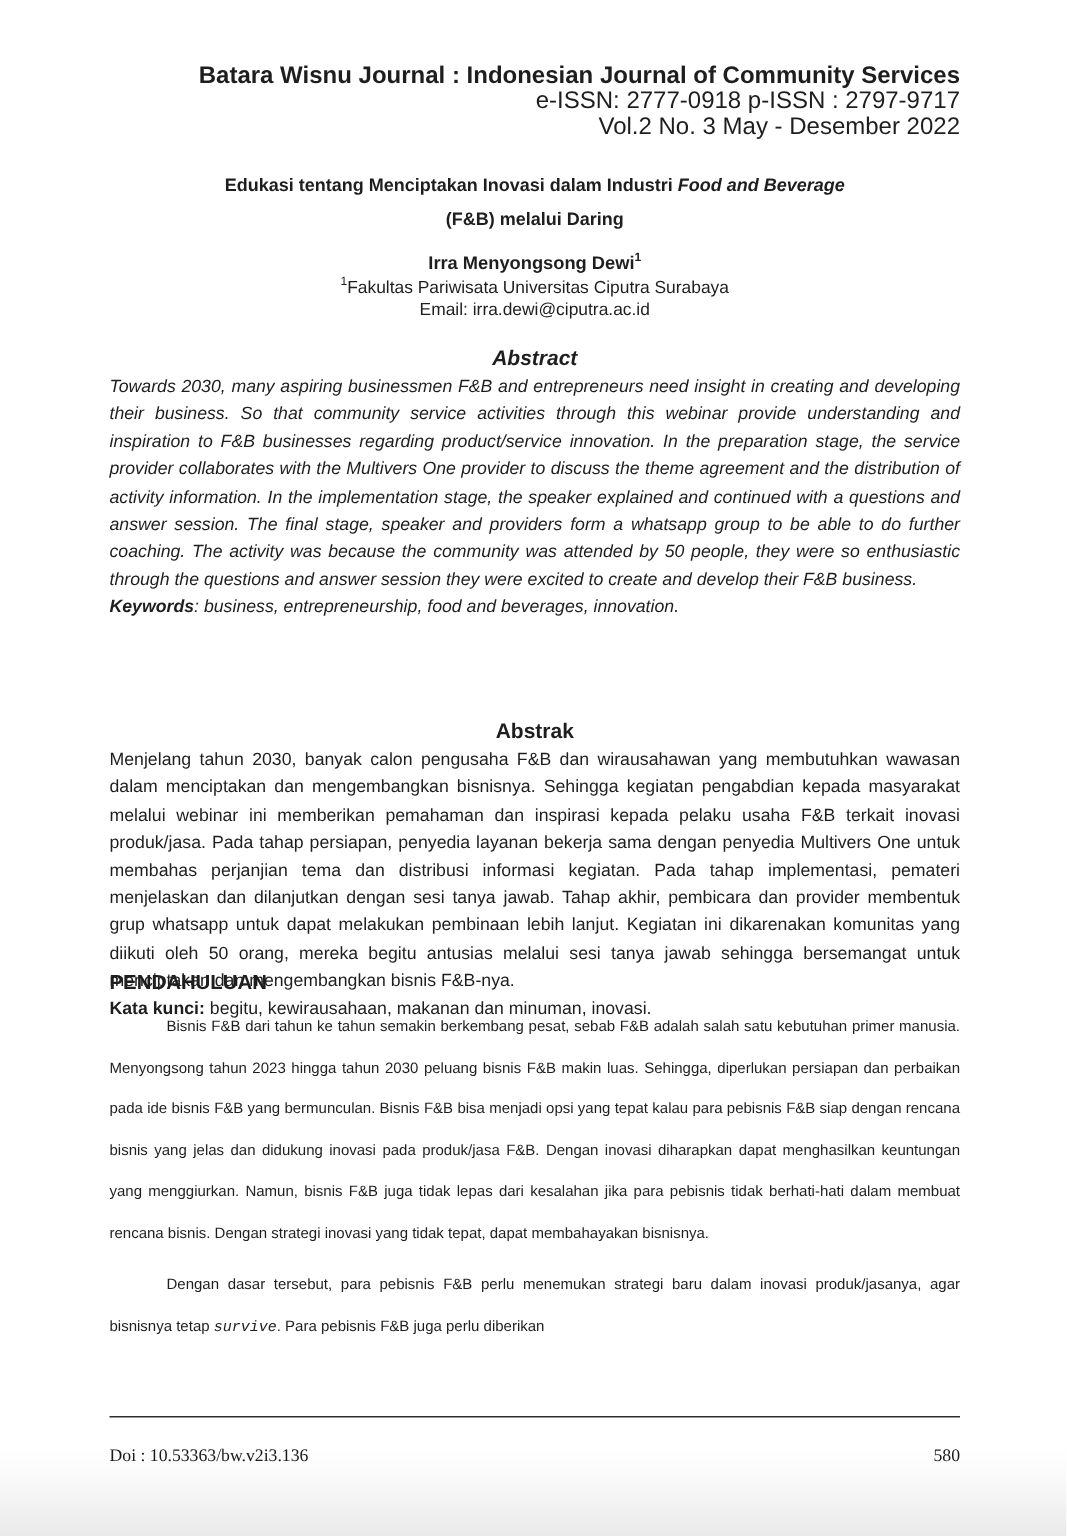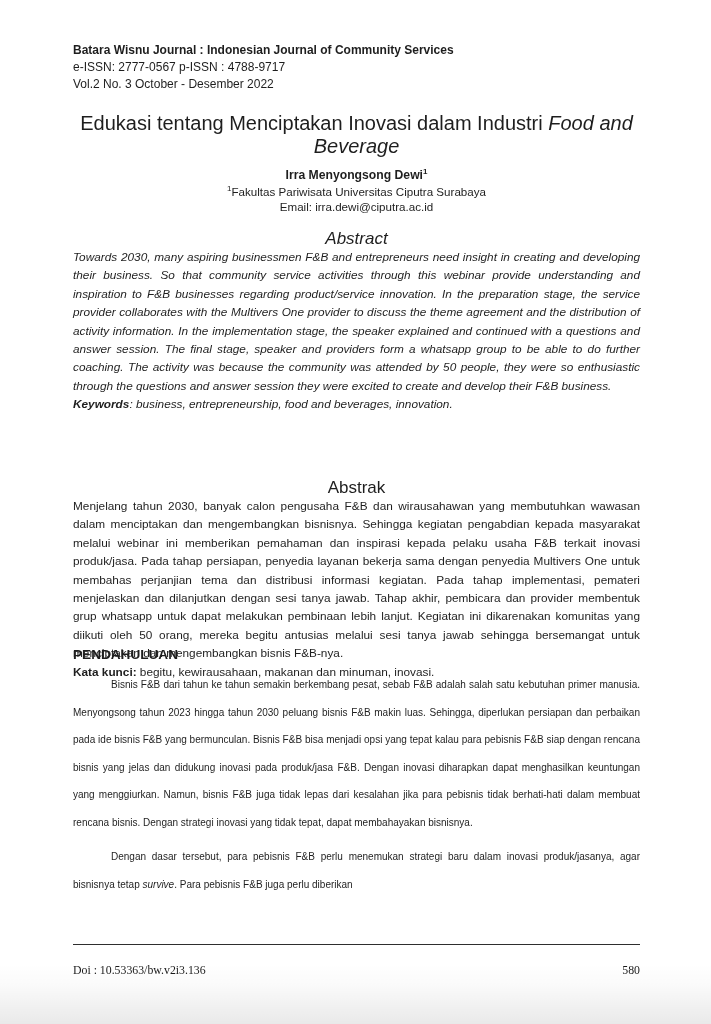--- a/index.html
+++ b/index.html
@@ -7,51 +7,51 @@
     width: 711px; height: 1024px;
     background: #ffffff;
     position: relative;
     overflow: hidden;
     font-family: "Liberation Sans", sans-serif;
     color: #1e1e1e;
   }
   .block { position: absolute; left: 73px; width: 567px; box-sizing: border-box; }
 
   
-  .journal-header { top: 42px; font-size: 12px; line-height: 17px; }
+  .journal-header { top: 42px; font-size: 16px; line-height: 17px; text-align: right; }
   .journal-title { font-weight: bold; }
 
   
   .article-title {
     top: 112px; text-align: center;
-    font-weight: normal; font-size: 20px; line-height: 22.5px;
+    font-weight: bold; font-size: 12px; line-height: 22.5px;
   }
   .article-title em { font-style: italic; }
 
   
   .author-block { top: 168px; text-align: center; font-size: 11.6px; line-height: 15.6px; }
   .author-name { font-weight: bold; font-size: 12.2px; }
   sup { font-size: 8px; vertical-align: super; line-height: 0; }
 
   
   .abstract-en { top: 229px; font-style: italic; }
   .abstract-id { top: 437px; margin-top: 41px; }
-  .abs-heading { text-align: center; font-weight: normal; font-size: 17px; line-height: 19px; }
+  .abs-heading { text-align: center; font-weight: bold; font-size: 14px; line-height: 19px; }
   .abs-body { font-size: 11.8px; line-height: 18.4px; text-align: justify; }
   .kw-label { font-weight: bold; }
 
   
   .section { top: 645px; }
   .section-heading { font-weight: bold; font-size: 13.6px; line-height: 19px; }
   .body-para {
     font-size: 10px; line-height: 27.5px;
     text-align: justify; text-indent: 38px;
     margin: 7px 0 0 0;
   }
-  .body-para em { font-style: italic; }
+  .body-para em { font-style: italic; font-family: Liberation Mono, monospace; }
 
   
   .page-footer {
     top: 944px;
     border-top: 1px solid #2e2e2e;
     padding-top: 18px;
     display: flex; justify-content: space-between;
     font-family: "Liberation Serif", serif;
     font-size: 11.8px; color: #1a1a1a;
   }
@@ -61,26 +61,27 @@
     position: absolute; left: 0; right: 0; bottom: 0; height: 60px;
     background: linear-gradient(180deg, rgba(0,0,0,0) 0%, rgba(0,0,0,0.02) 35%, rgba(0,0,0,0.085) 100%);
     pointer-events: none;
   }
 </style>
 </head>
 <body>
 
 <div class="block journal-header">
   <div class="journal-title">Batara Wisnu Journal : Indonesian Journal of Community Services</div>
-  <div>e-ISSN: 2777-0567 p-ISSN : 4788-9717</div>
-  <div>Vol.2 No. 3 October - Desember 2022</div>
+  <div>e-ISSN: 2777-0918 p-ISSN : 2797-9717</div>
+  <div>Vol.2 No. 3 May - Desember 2022</div>
 </div>
 
 <div class="block article-title">
   <div><span>Edukasi tentang Menciptakan Inovasi dalam Industri </span><em>Food and Beverage</em></div>
+  <div>(F&amp;B) melalui Daring</div>
 </div>
 
 <div class="block author-block">
   <div class="author-name"><span>Irra Menyongsong Dewi</span><sup>1</sup></div>
   <div><sup>1</sup><span>Fakultas Pariwisata Universitas Ciputra Surabaya</span></div>
   <div>Email: irra.dewi@ciputra.ac.id</div>
 </div>
 
 <div class="block abstract-en">
   <div class="abs-heading">Abstract</div>

